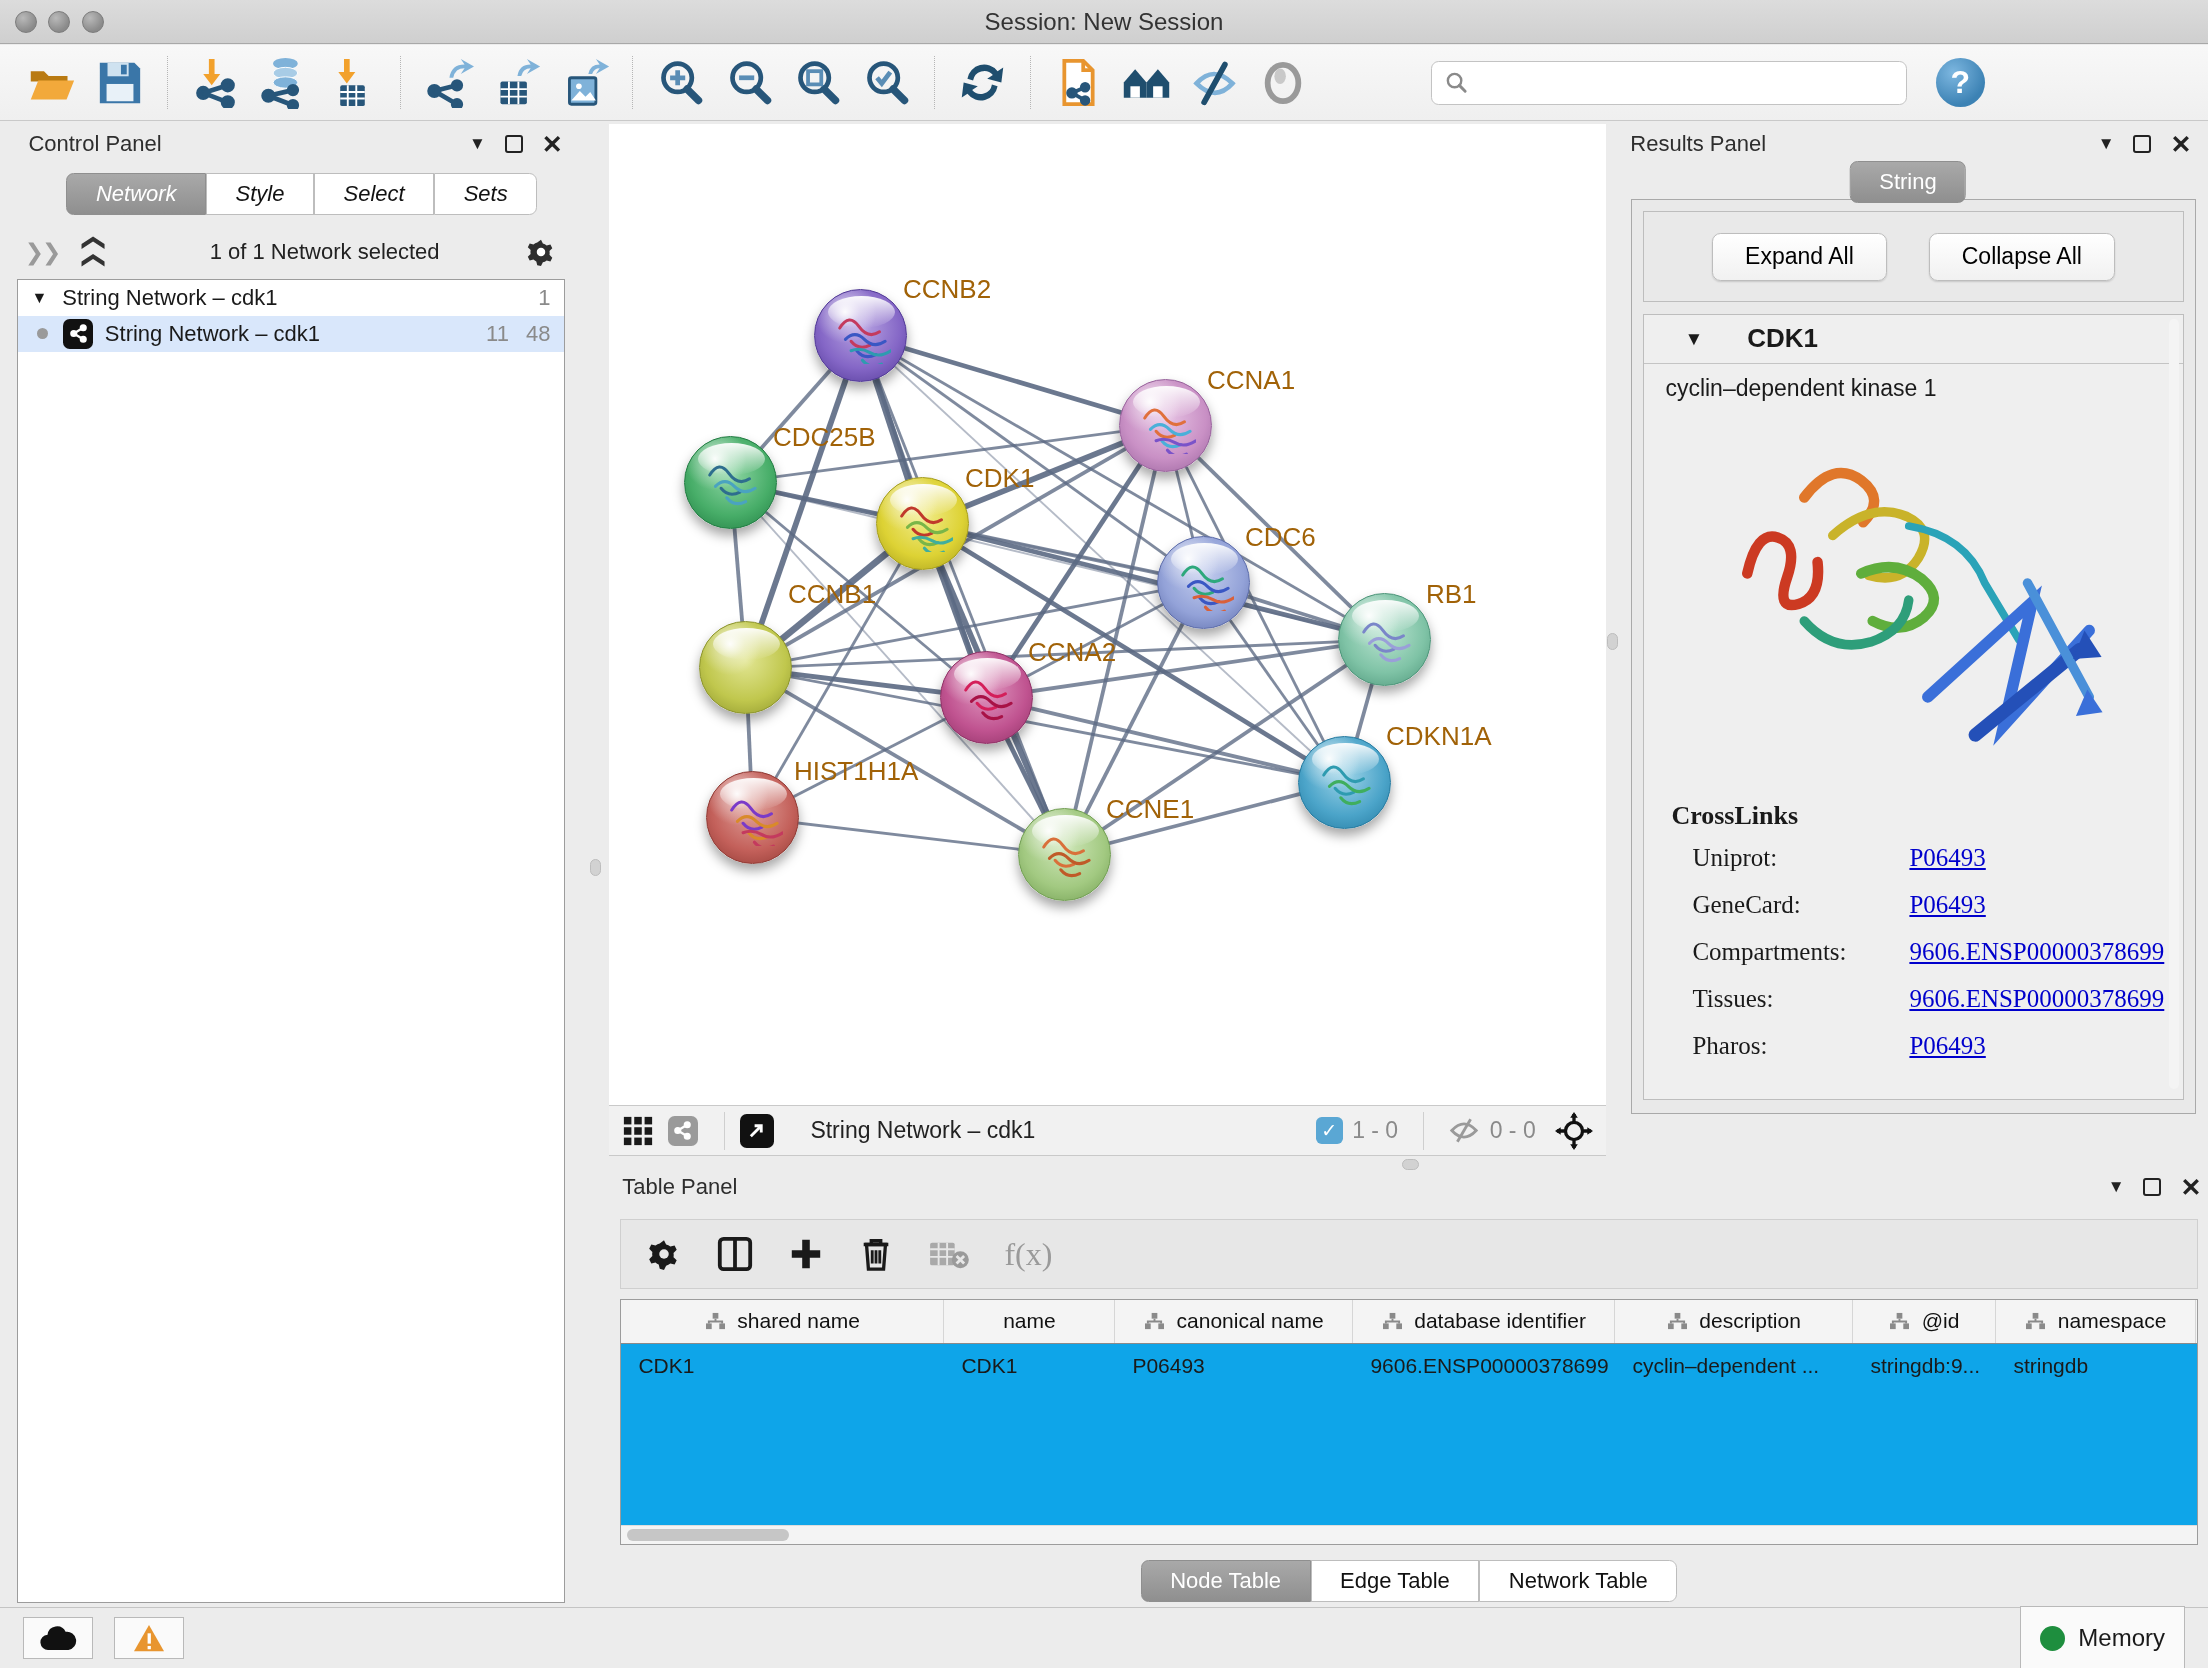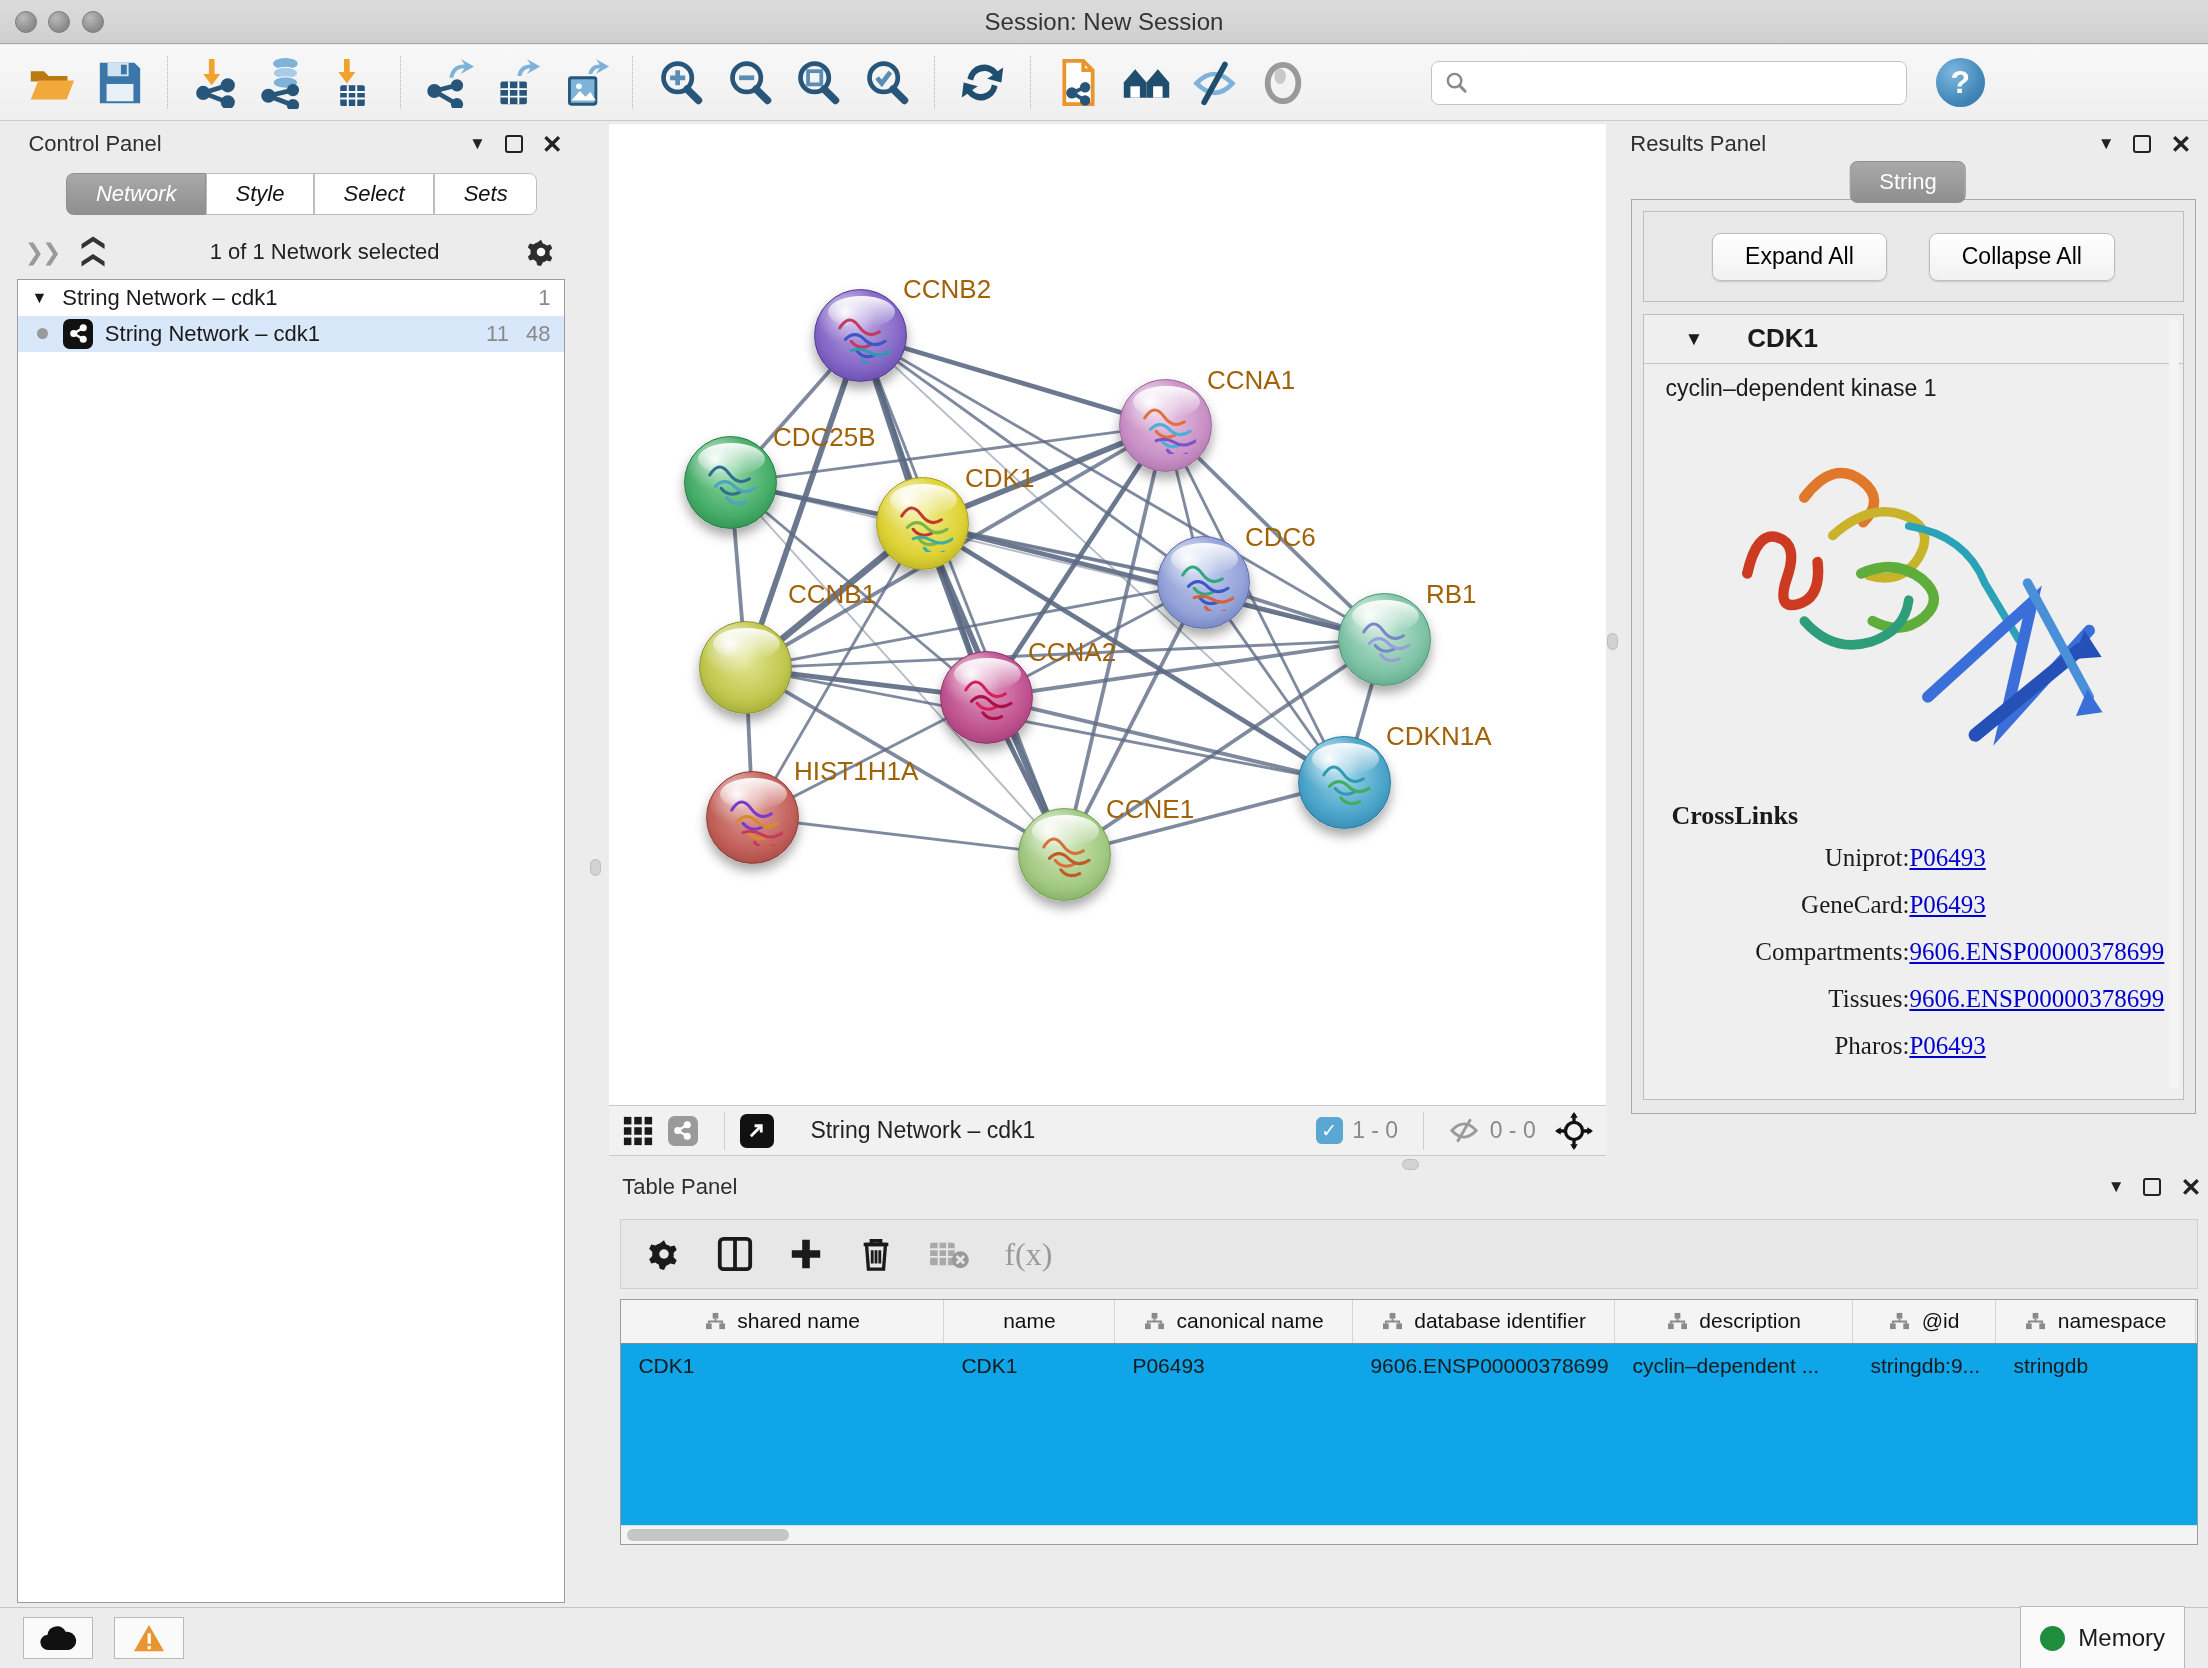--- a/index.html
+++ b/index.html
@@ -89,21 +89,21 @@
     justify-content:center; gap:42px; }
   .rbtn { background:linear-gradient(#fff,#f1f1f1); border:1px solid #bdbdbd; border-radius:8.6px;
     font-size:23px; padding:9.5px 32px; box-shadow:0 1px 1.9px rgba(0,0,0,.15); }
   .rp-cdk { margin:0 11.4px; border:1px solid #bdbdbd; height:786px; background:#efefef; position:relative; }
   .cdk-head { display:flex; align-items:center; height:49px; border-bottom:1px solid #c4c4c4; font-size:26px;
     font-weight:bold; }
   .cdk-head .arrow { margin:0 44px 0 40px; font-size:19px; }
   .cdk-sub { font-size:23px; padding:11.4px 0 3.8px 21px; }
   .crosslinks { font-family:"Liberation Serif", serif; font-size:25px; padding-left:27px; }
   .crosslinks h3 { font-size:26px; margin-bottom:13.3px; }
-  .clrow { display:flex; margin-bottom:19px;text-align:right; }
+  .clrow { display:flex; margin-bottom:19px; }
   .clrow .cl-label { width:238px; padding-left:21px; }
   .clrow a { color:#0000cc; text-decoration:underline; }
   .rp-scroll { position:absolute; right:3.8px; top:3.8px; width:9.5px; height:770px; background:#f4f4f4; border-radius:4.8px; }
 
   
   #table-panel { position:absolute; left:609px; top:1168px; width:1600px; height:430px; }
   .tp-toolbar { margin:13.3px 11.4px 0 11.4px; background:#e7e7e7; border:1px solid #cfcfcf; height:70px;
     display:flex; align-items:center; gap:34px; padding:0 25px; }
   .fx { font-family:"Liberation Serif", serif; font-size:32px; color:#9a9a9a; }
   .ttable { margin:9.5px 11.4px 0 11.4px; border:1.9px solid #9c9c9c; background:#0ea5e9; height:246px; position:relative; overflow:hidden; }
@@ -747,20 +747,25 @@
           <div class="td" style="width: 262px;">9606.ENSP00000378699</div>
           <div class="td" style="width: 238px;">cyclin–dependent ...</div>
           <div class="td" style="width: 143px;">stringdb:9...</div>
           <div class="td" style="width: 200px;">stringdb</div>
         </div>
       </div>
     <div class="hscroll">
         <div class="hthumb"></div>
       </div>
   </div>
+  <div class="tp-tabs">
+    <div class="tab sel">Node Table</div>
+    <div class="tab">Edge Table</div>
+    <div class="tab">Network Table</div>
+  </div>
 </div>
 
 <div class="statusbar">
   <div class="sbtn">
     <svg width="38" height="27" viewBox="0 0 40 28">
       <path d="M10 26 a8 8 0 0 1-1-16 a10 10 0 0 1 19-3 a8 8 0 0 1 3 19z" fill="#111"></path>
     </svg>
   </div>
   <div class="sbtn">
     <svg width="34" height="30" viewBox="0 0 36 32">

